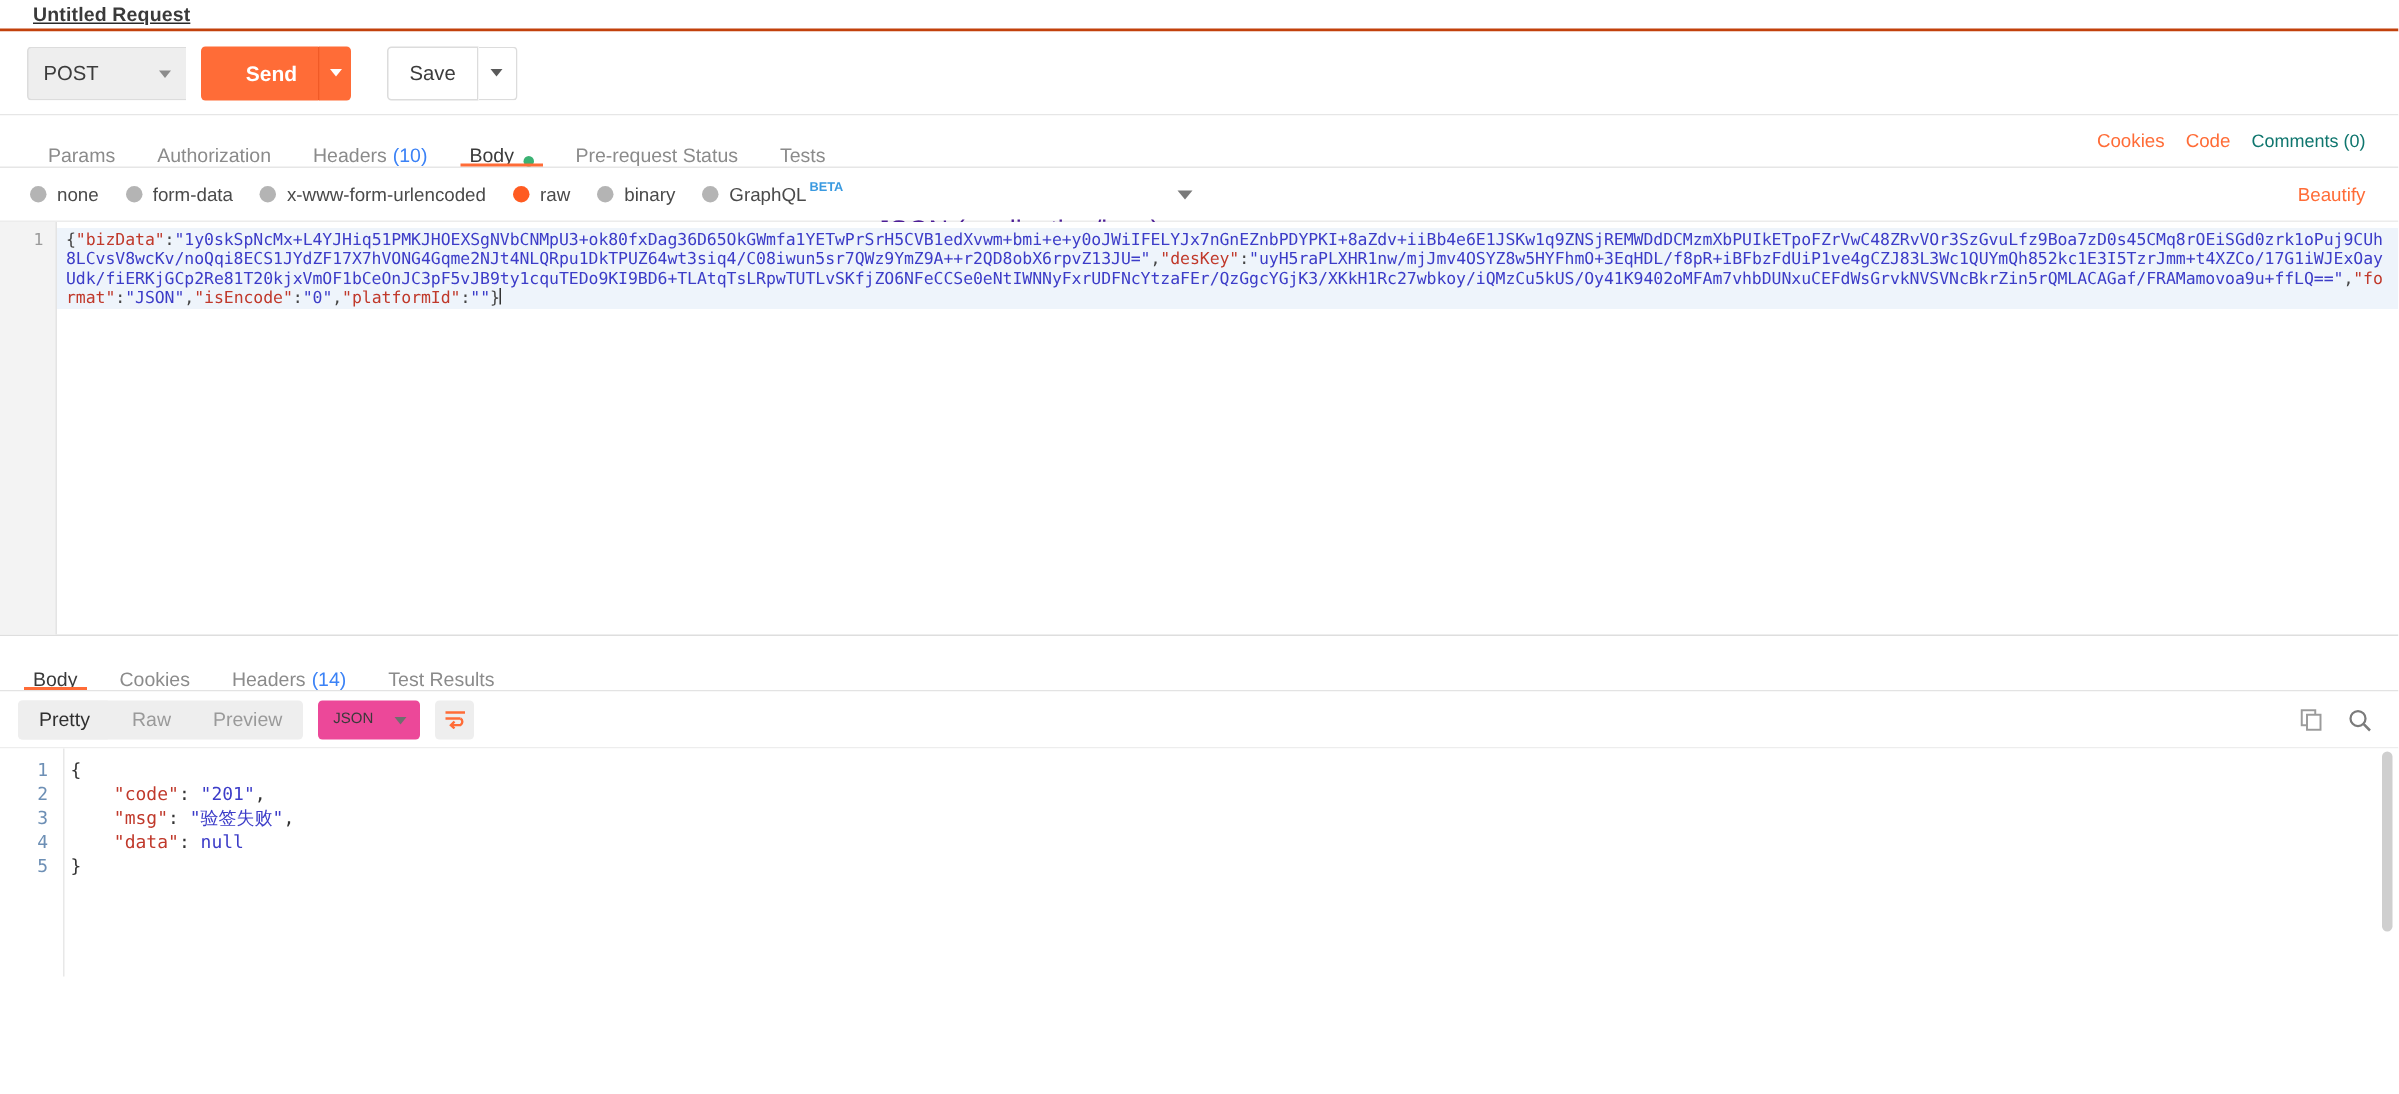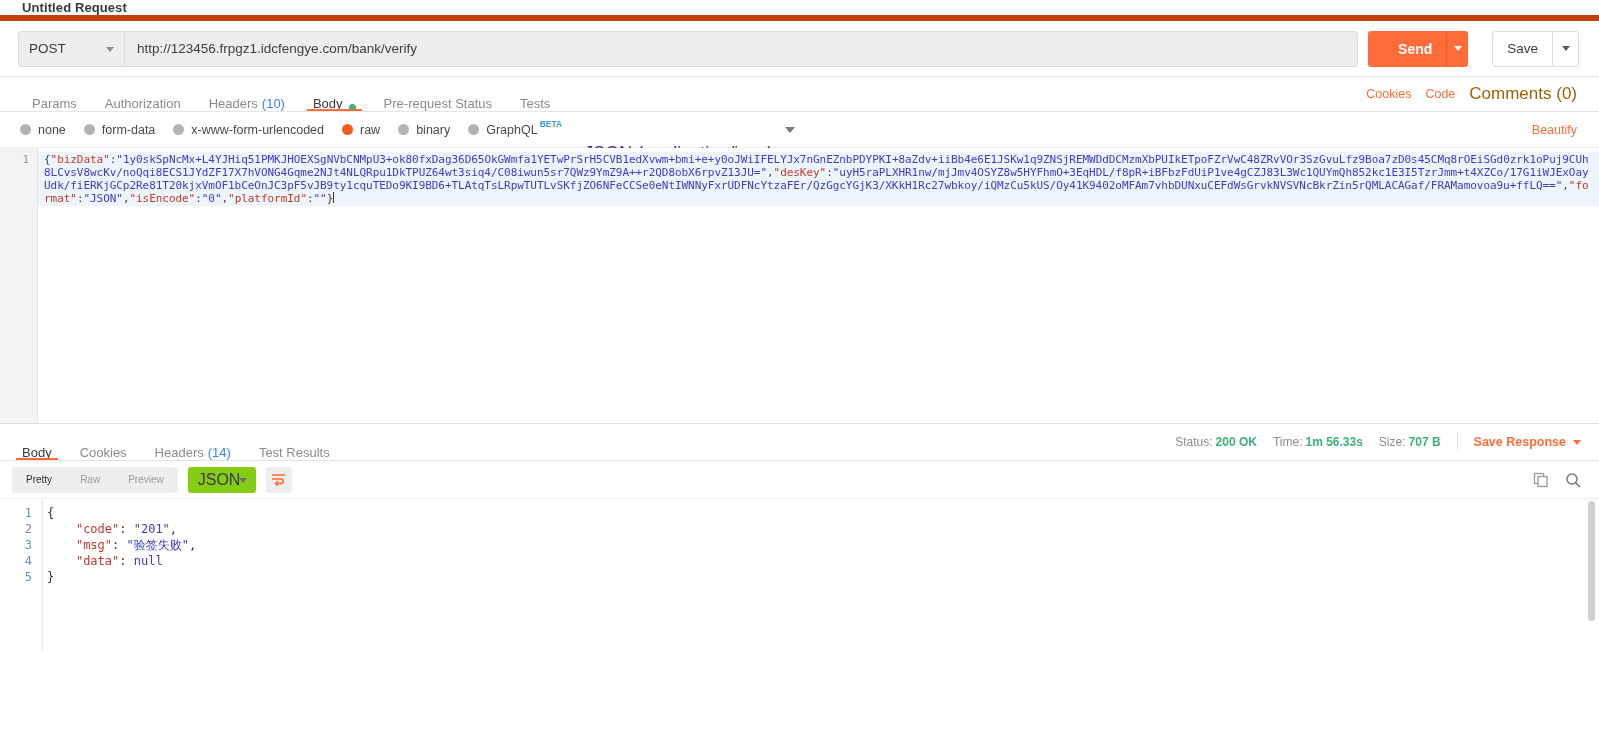--- a/index.html
+++ b/index.html
@@ -11,21 +11,22 @@
     overflow: hidden;
   }
   body { color: #2a2a2a; font-size: 13px; }
 
   
   .req-title-bar {
     height: 21px;
     padding: 0 0 0 22px;
     display: flex; align-items: center;
     background: #fff;
-    border-bottom: 6px solid #c2410c;
+    border-bottom: 2px solid #c2410c;
+    text-decoration: underline;
   }
   .req-title {
     font-size: 13px; font-weight: bold; color: #3a3a3a;
     letter-spacing: .1px;
   }
 
   
   .url-bar {
     height: 56px;
     display: flex; align-items: center;
@@ -136,21 +137,21 @@
   .count-green { color: #3b82f6; margin-left: 4px; }
   .dot-green {
     width: 7px; height: 7px; border-radius: 50%;
     background: #3bb273; margin-left: 6px; display: inline-block;
   }
   .req-tabs-right {
     margin-left: auto; display: flex; align-items: center;
     padding-right: 22px; gap: 14px;
   }
   .link-orange { color: #ff6c37; font-size: 12.5px; cursor: pointer; }
-  .link-muted { color: #a16207; font-size: 17px; cursor: default; }
+  .link-muted { color: #0f766e; font-size: 12px; cursor: default; }
 
   
   .body-type-row {
     height: 36px;
     display: flex; align-items: center;
     padding-left: 20px;
     background: #fff;
     border-bottom: 1px solid #ececec;
   }
   .radio-item {
@@ -273,29 +274,29 @@
     background: #fff;
     border-bottom: 1px solid #ededed;
   }
   .seg {
     display: flex; background: #eeeeee; border-radius: 3px;
     height: 26px; align-items: center;
   }
   .seg-item {
     padding: 0 14px; height: 26px;
     display: flex; align-items: center;
-    font-size: 10px; color: #9a9a9a; cursor: pointer;
+    font-size: 13px; color: #9a9a9a; cursor: pointer;
     border-radius: 3px;
   }
   .seg-item.active { color: #2f2f2f; background: #eeeeee; }
   .fmt-select {
     margin-left: 10px; height: 26px; width: 68px;
-    background: #84cc16; border-radius: 3px;
+    background: #ec4899; border-radius: 3px;
     display: flex; align-items: center; padding: 0 10px;
-    position: relative; font-size: 16px; color: #3a3a3a;
+    position: relative; font-size: 10px; color: #3a3a3a;
     cursor: pointer;
   }
   .fmt-select .caret-dn { border-top-color: #6e6e6e; right: 9px; }
   .wrap-btn {
     margin-left: 10px; width: 26px; height: 26px;
     background: #eeeeee; border-radius: 3px;
     display: flex; align-items: center; justify-content: center;
     cursor: pointer;
   }
   .resp-tools-right {
@@ -344,21 +345,20 @@
 
 <div class="req-title-bar">
   <span class="req-title">Untitled Request</span>
 </div>
 
 <div class="url-bar">
   <div class="method-select">
     <span class="m-label">POST</span>
     <span class="caret-dn"></span>
   </div>
-  <div class="url-input">http://123456.frpgz1.idcfengye.com/bank/verify</div>
   <div class="send-group">
     <div class="send-btn">Send</div>
     <div class="send-caret">
       <i></i>
     </div>
   </div>
   <div class="save-group">
     <div class="save-btn">Save</div>
     <div class="save-caret">
       <i></i>
@@ -443,36 +443,20 @@
     <span>Cookies</span>
   </div>
   <div class="rtab">
     <span>Headers</span>
     <span class="count-green">(14)</span>
   </div>
   <div class="rtab">
     <span>Test Results</span>
   </div>
 
-  <div class="resp-meta">
-    <span>
-      <span class="meta-label">Status:</span><span class="meta-val">200 OK</span>
-    </span>
-    <span>
-      <span class="meta-label">Time:</span><span class="meta-val">1m 56.33s</span>
-    </span>
-    <span>
-      <span class="meta-label">Size:</span><span class="meta-val">707 B</span>
-    </span>
-    <span class="meta-sep"></span>
-    <span class="save-resp">
-      <span>Save Response</span>
-      <i></i>
-    </span>
-  </div>
 </div>
 
 <div class="resp-toolbar">
   <div class="seg">
     <div class="seg-item active">
       <span>Pretty</span>
     </div>
     <div class="seg-item">
       <span>Raw</span>
     </div>

